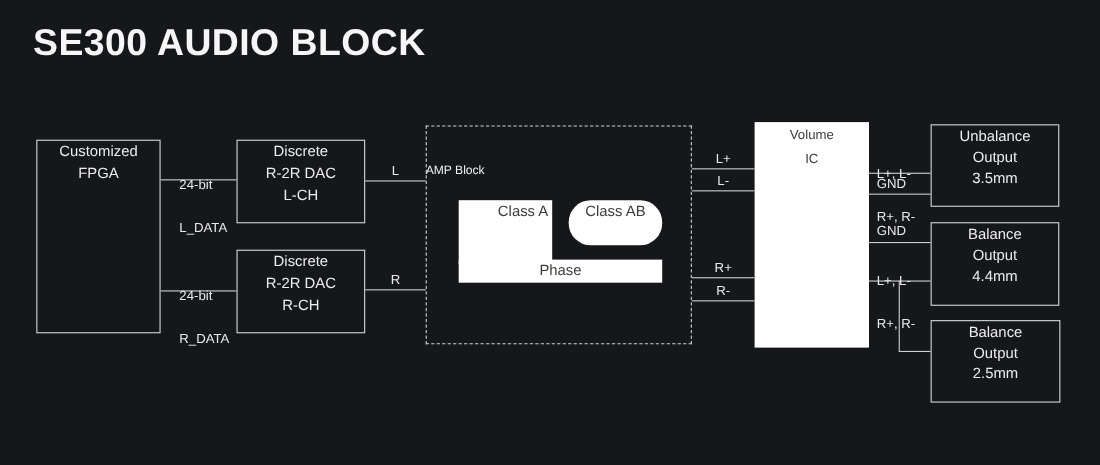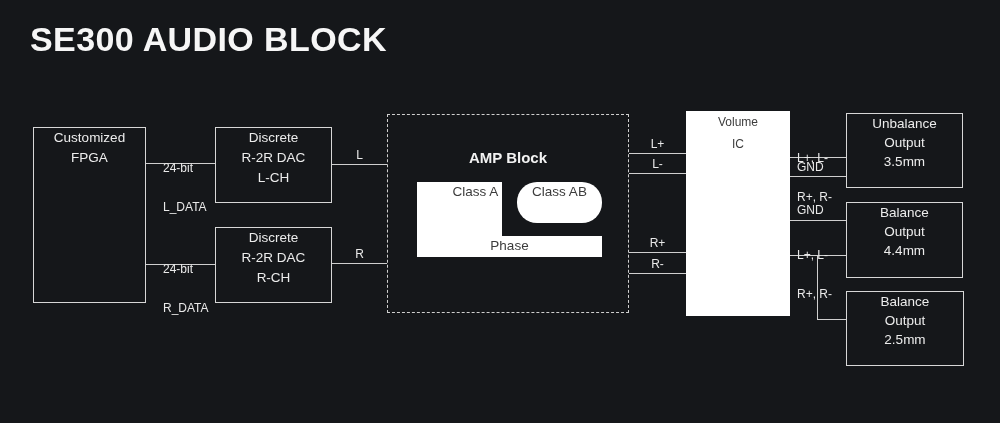--- a/index.html
+++ b/index.html
@@ -15,21 +15,21 @@
   .box {
     position:absolute; box-sizing:border-box;
     border:1px solid #d7d7d7; color:#ececec;
     display:flex; flex-direction:column; align-items:center; 
     text-align:center; font-size:13.5px; line-height:20px;
   }
   .box.dashed { border:1px dashed #cfcfcf; }
   .box.white { background:#ffffff; border:none; color:#3c3c3c; }
   .amp-title {
     position:absolute; left:387px; top:149px; width:242px;
-    text-align:center; font-size:15px; font-weight:700; color:#f2f2f2;
+    text-align:left; font-size:11px; font-weight:400; color:#f2f2f2;
   }
   .wire { position:absolute; background:#cfcfcf; }
   .wire.h { height:1px; }
   .wire.v { width:1px; }
   .lbl {
     position:absolute; font-size:12px; line-height:13px; color:#e9e9e9;
     white-space:pre;
   }
   .lbl.c { text-align:center; }
   .out-box { line-height:19px; }

